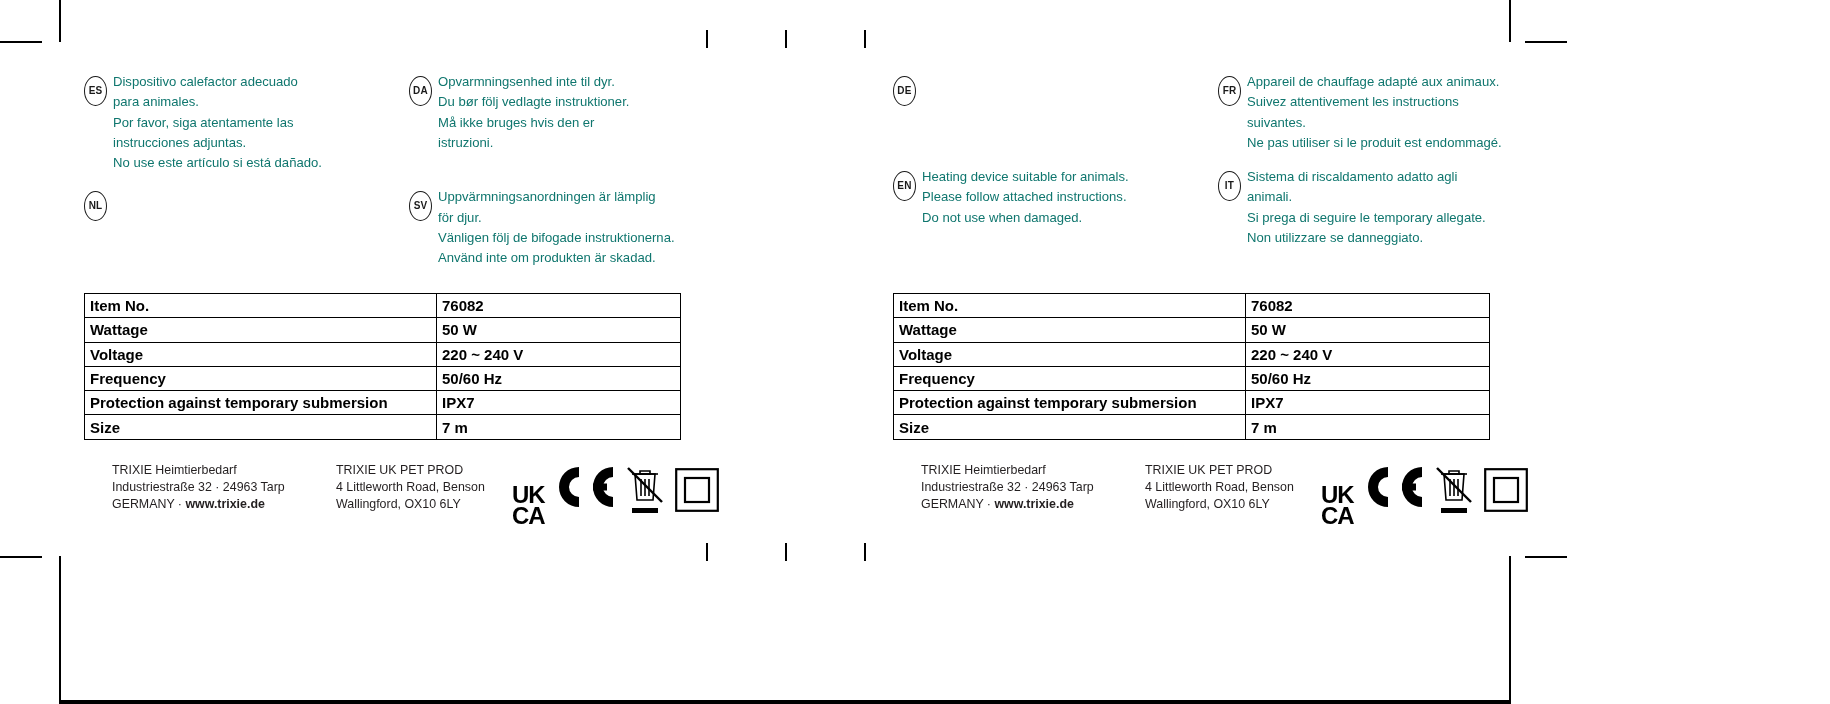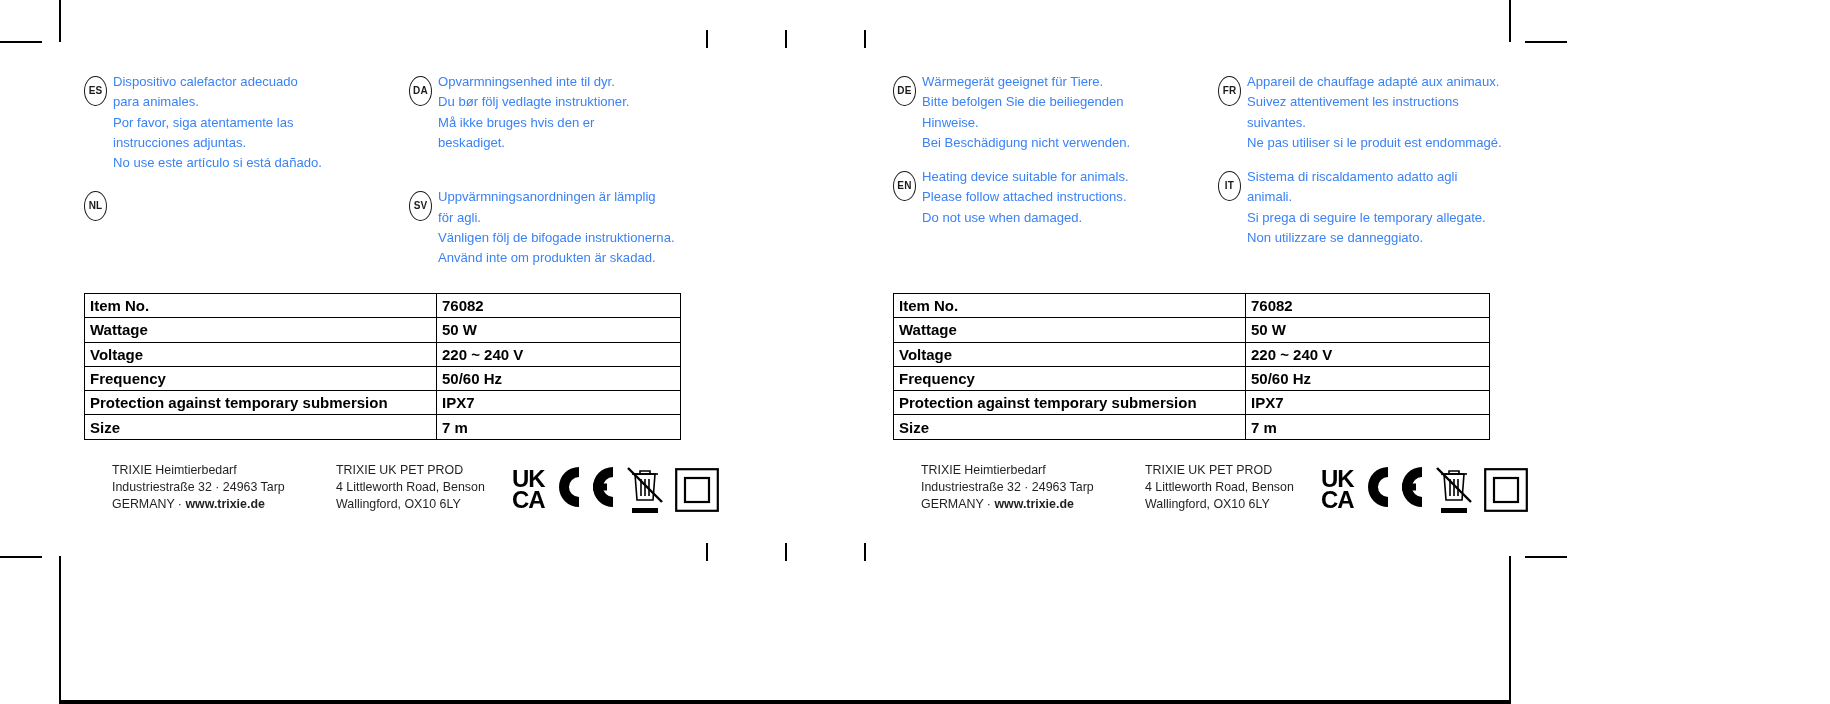--- a/index.html
+++ b/index.html
@@ -41,21 +41,21 @@
     border: 1.3px solid #1a1a1a;
     border-radius: 50%;
     font-size: 10px;
     font-weight: 700;
     letter-spacing: .2px;
     color: #1a1a1a;
     display: flex; align-items: center; justify-content: center;
     margin-top: 3.5px;
     text-align: right;
   }
-  .lang-lines { font-size: 13.1px; line-height: 20.3px; color: #3b82f6; }
+  .lang-lines { font-size: 13.1px; line-height: 20.3px; color: #0f766e; }
   .lang-lines div { white-space: nowrap; }
 
   
   .spec-table {
     position: absolute;
     border-collapse: collapse;
     table-layout: fixed;
     font-size: 15px;
   }
   #panel-left  .spec-table { left: 84px; top: 293px; width: 597px; }
@@ -79,21 +79,21 @@
   .addr { font-size: 12.4px; line-height: 17px; color: #231f20; white-space: nowrap; margin-left: 28px; }
   .addr .b { font-weight: 700; }
   .addr-1 { width: 196px; }
   .addr-2 { width: 172px; }
 
   .marks { display: flex; align-items: flex-start; gap: 9px; margin-left: 4px; }
 
   .ukca {
     font-size: 24px; font-weight: 700; line-height: 21px;
     letter-spacing: -1.2px; color: #000;
-    margin-top: 6px;
+    margin-top: 22px;
   }
   .ce-mark { margin-top: 2px; }
   .weee { margin-top: 0px; }
   .class2 { margin-top: 6px; }
 
   .mark-svg { display: block; }
 </style>
 </head>
 <body>
 
@@ -135,33 +135,33 @@
           <div>No use este artículo si está dañado.</div>
         </div>
       </div>
 
       <div class="lang-block">
         <div class="lang-badge">DA</div>
         <div class="lang-lines">
           <div>Opvarmningsenhed inte til dyr.</div>
           <div>Du bør följ vedlagte instruktioner.</div>
           <div>Må ikke bruges hvis den er</div>
-          <div>beskadiget.</div>
+          <div>istruzioni.</div>
         </div>
       </div>
 
       <div class="lang-block">
         <div class="lang-badge">NL</div>
       </div>
 
       <div class="lang-block">
         <div class="lang-badge">SV</div>
         <div class="lang-lines">
           <div>Uppvärmningsanordningen är lämplig</div>
-          <div>för agli.</div>
+          <div>för djur.</div>
           <div>Vänligen följ de bifogade instruktionerna.</div>
           <div>Använd inte om produkten är skadad.</div>
         </div>
       </div>
 
     </div>
 
     <table class="spec-table">
       <tbody>
           <tr>
@@ -239,26 +239,20 @@
       </div>
     </div>
   </div>
 
   <div class="panel" id="panel-right">
 
     <div class="lang-grid">
 
       <div class="lang-block">
         <div class="lang-badge">DE</div>
-        <div class="lang-lines">
-          <div>Wärmegerät geeignet für Tiere.</div>
-          <div>Bitte befolgen Sie die beiliegenden</div>
-          <div>Hinweise.</div>
-          <div>Bei Beschädigung nicht verwenden.</div>
-        </div>
       </div>
 
       <div class="lang-block">
         <div class="lang-badge">FR</div>
         <div class="lang-lines">
           <div>Appareil de chauffage adapté aux animaux.</div>
           <div>Suivez attentivement les instructions</div>
           <div>suivantes.</div>
           <div>Ne pas utiliser si le produit est endommagé.</div>
         </div>

